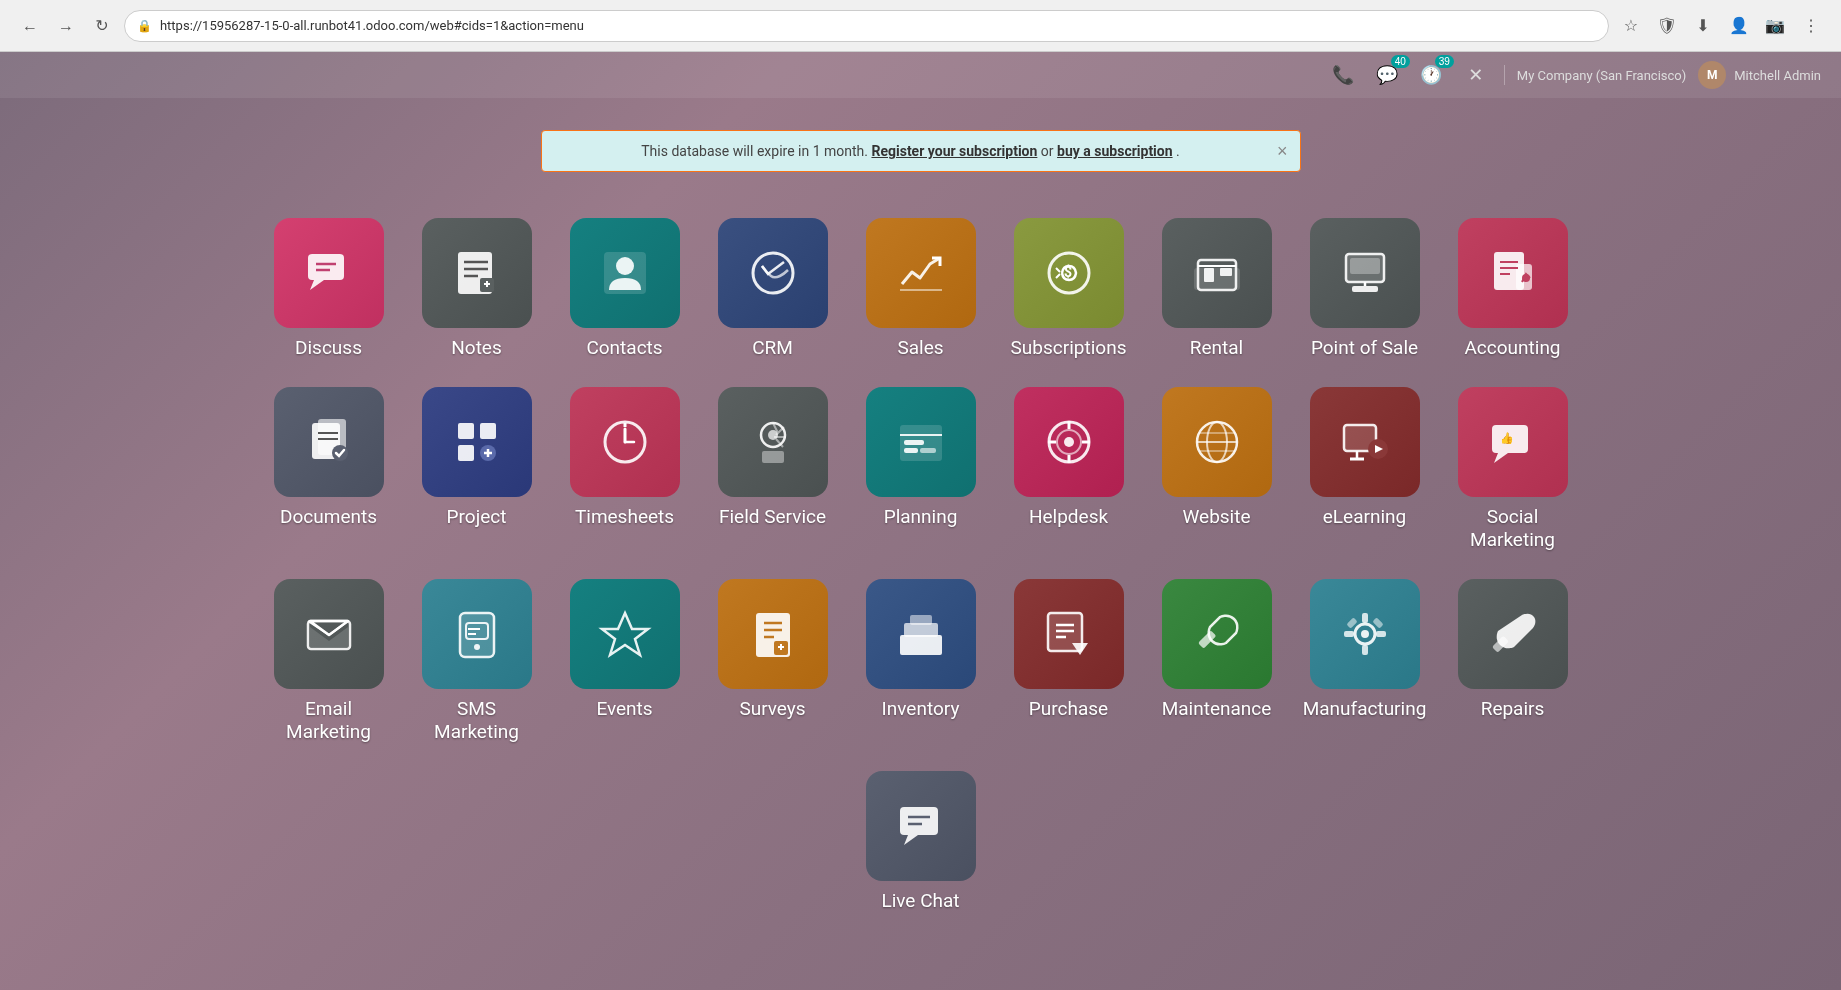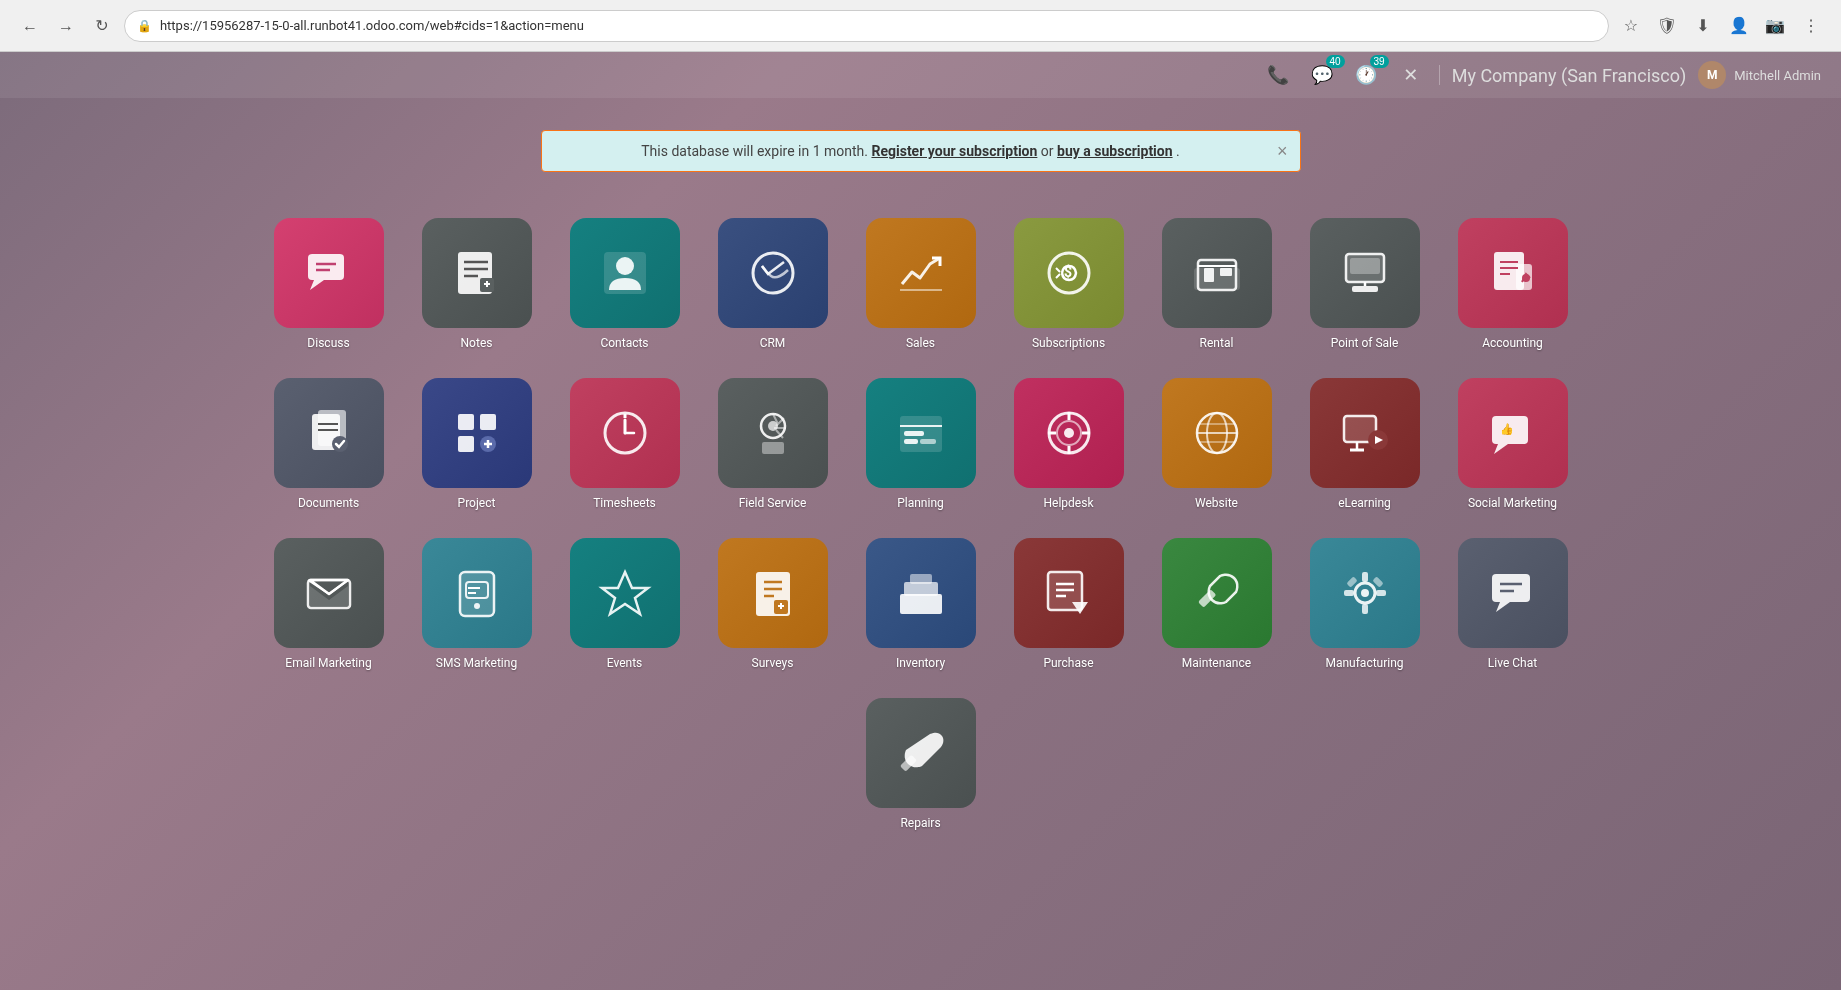--- a/index.html
+++ b/index.html
@@ -77,21 +77,21 @@
       background: #00a09d;
       color: white;
       font-size: 10px;
       border-radius: 10px;
       padding: 1px 4px;
       min-width: 16px;
       text-align: left;
     }
     .topbar-divider { width: 1px; height: 20px; background: rgba(255,255,255,0.3); }
     .topbar-company {
-      color: #ddd; font-size: 18px;
+      color: #ddd; font-size: 13px;
     }
     .topbar-user {
       display: flex; align-items: center; gap: 8px;
       color: #ddd; font-size: 13px; cursor: pointer;
     }
     .topbar-avatar {
       width: 28px; height: 28px; border-radius: 50%;
       background: #b0876a;
       display: flex; align-items: center; justify-content: center;
       color: white; font-size: 12px; font-weight: bold;
@@ -146,21 +146,21 @@
       display: flex;
       align-items: center;
       justify-content: center;
       margin-bottom: 8px;
       position: relative;
       overflow: hidden;
     }
     .app-icon svg { width: 54px; height: 54px; }
     .app-label {
       color: white;
-      font-size: 12px;
+      font-size: 19px;
       text-align: center;
       text-shadow: 0 1px 2px rgba(0,0,0,0.4);
       font-weight: 400;
     }
 
     
     .bg-discuss { background: linear-gradient(135deg, #d44070 0%, #c03060 100%); }
     .bg-calendar { background: linear-gradient(135deg, #8a9a30 0%, #7a8a20 100%); }
     .bg-notes { background: linear-gradient(135deg, #5a6060 0%, #4a5050 100%); }
     .bg-contacts { background: linear-gradient(135deg, #158080 0%, #107070 100%); }
@@ -548,32 +548,32 @@
           <rect x="24" y="38" width="6" height="10" rx="2" fill="white" opacity="0.8"></rect>
           <rect x="6" y="24" width="10" height="6" rx="2" fill="white" opacity="0.8"></rect>
           <rect x="38" y="24" width="10" height="6" rx="2" fill="white" opacity="0.8"></rect>
           <rect x="11" y="11" width="6" height="10" rx="2" fill="white" opacity="0.5" transform="rotate(45 14 16)"></rect>
           <rect x="37" y="11" width="6" height="10" rx="2" fill="white" opacity="0.5" transform="rotate(-45 40 16)"></rect>
         </svg>
       </div>
       <span class="app-label">Manufacturing</span>
     </div>
     <div class="app-tile">
+      <div class="app-icon bg-repairs">
+        <svg viewBox="0 0 54 54" fill="white">
+          <path d="M36 8 C36 8 44 4 48 10 C52 16 46 22 46 22 L28 40 C28 40 20 44 14 38 C8 32 12 24 12 24 Z" fill="white" opacity="0.9"></path>
+          <rect x="6" y="40" width="16" height="8" rx="2" transform="rotate(-45 6 40)" fill="white" opacity="0.6"></rect>
+        </svg>
+      </div>
+      <span class="app-label">Repairs</span>
+    </div>
+    <div class="app-tile">
       <div class="app-icon bg-livechat">
         <svg viewBox="0 0 54 54" fill="white">
           <rect x="6" y="8" width="38" height="28" rx="4" fill="white" opacity="0.9"></rect>
           <polygon points="14,36 10,46 24,36" fill="white" opacity="0.9"></polygon>
           <line x1="14" y1="18" x2="36" y2="18" stroke="#5a6070" stroke-width="2.5"></line>
           <line x1="14" y1="25" x2="28" y2="25" stroke="#5a6070" stroke-width="2.5"></line>
         </svg>
       </div>
       <span class="app-label">Live Chat</span>
     </div>
-    <div class="app-tile">
-      <div class="app-icon bg-repairs">
-        <svg viewBox="0 0 54 54" fill="white">
-          <path d="M36 8 C36 8 44 4 48 10 C52 16 46 22 46 22 L28 40 C28 40 20 44 14 38 C8 32 12 24 12 24 Z" fill="white" opacity="0.9"></path>
-          <rect x="6" y="40" width="16" height="8" rx="2" transform="rotate(-45 6 40)" fill="white" opacity="0.6"></rect>
-        </svg>
-      </div>
-      <span class="app-label">Repairs</span>
-    </div>
   </div>
 
 </body></html>

